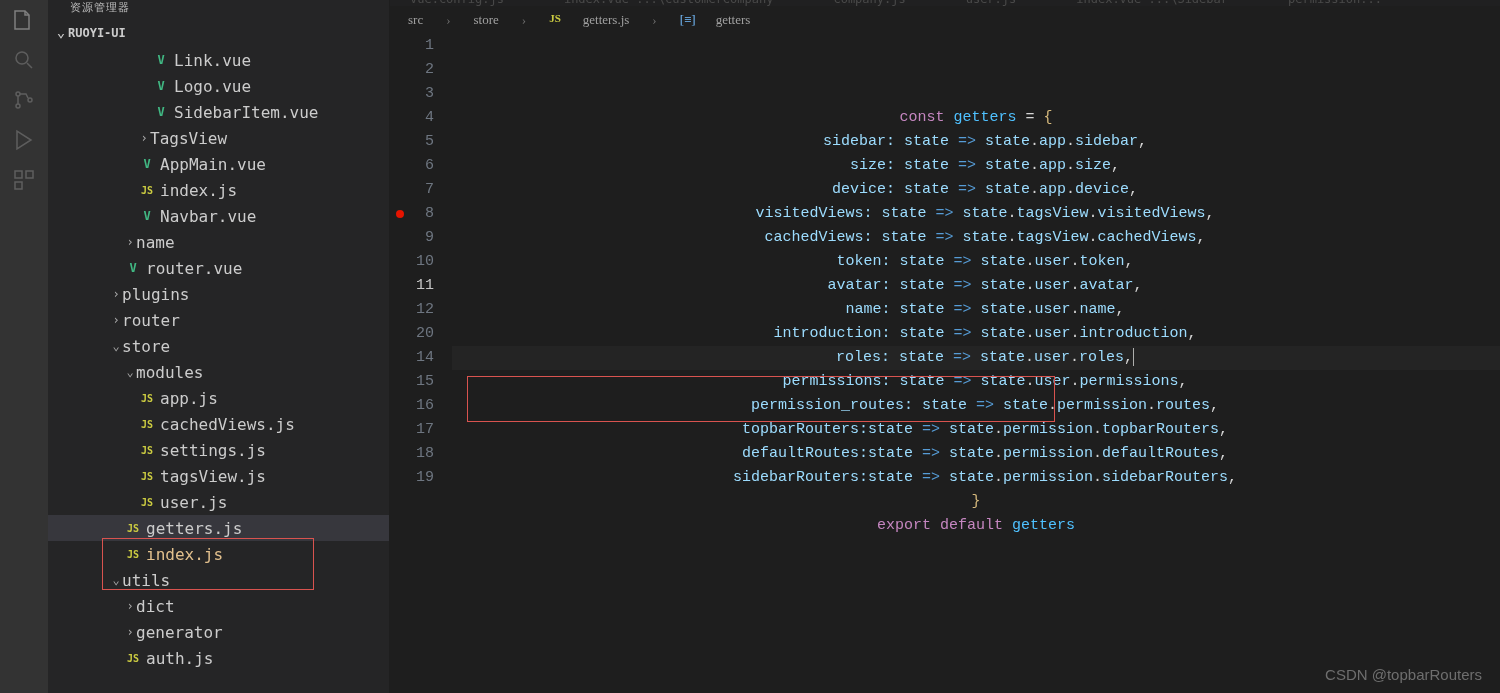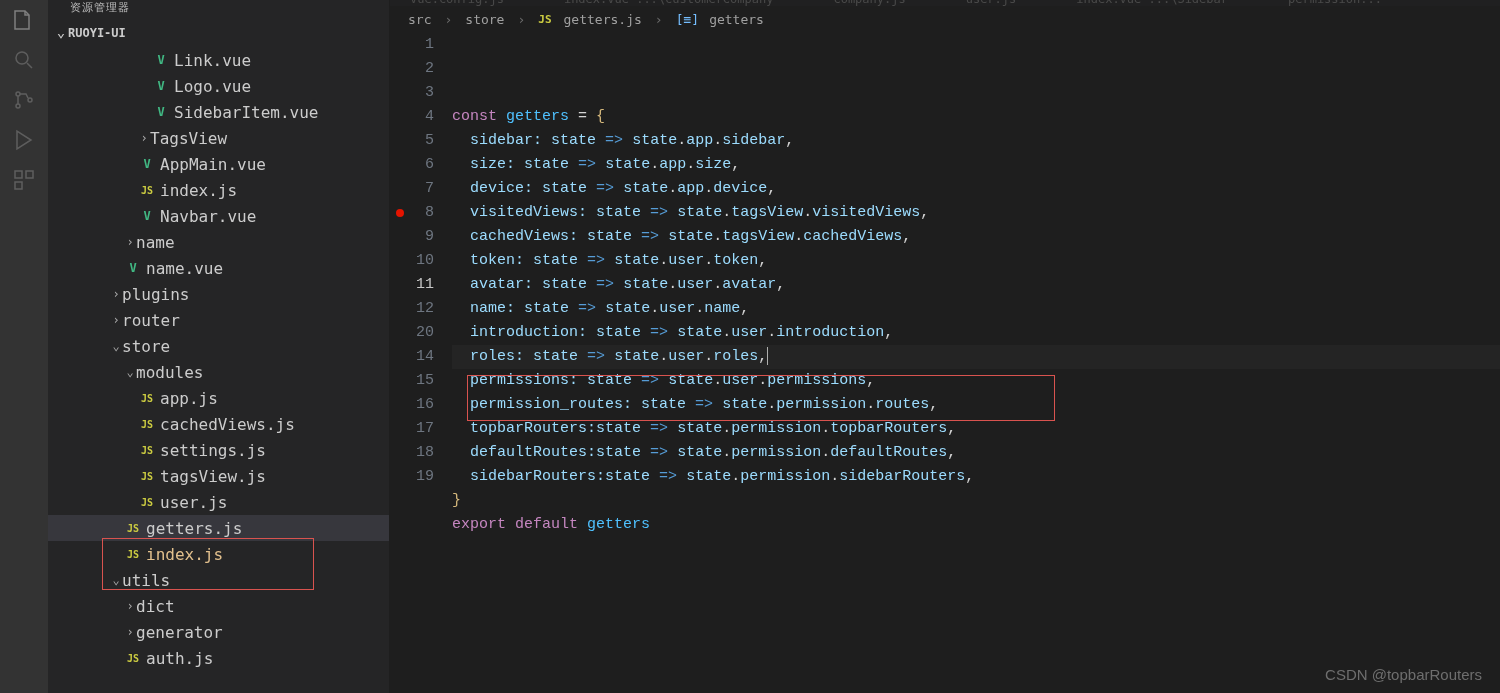--- a/index.html
+++ b/index.html
@@ -100,25 +100,25 @@
       overflow: hidden;
       opacity: 0.4;
       font-size: 12px;
       align-items: flex-end;
       padding-left: 20px;
       gap: 60px;
       color: #888;
     }
     .breadcrumb {
       display: flex;
-      align-items: center;
       padding: 6px 18px;
       font-size: 13px;
       color: #a0a0a0;
-      gap: 10px;
+      gap: 20px;
+      font-family: Liberation Serif, serif;
     }
     .breadcrumb .sep { opacity: 0.6; margin: 0 3px;}
     .bc-js { color: #cbcb41; font-weight: bold; font-size: 11px; margin-right: 2px;}
     .bc-sym { color: #75beff; }
     .editor {
       display: flex;
       flex: 1;
       font-family: Consolas, "Courier New", monospace;
       font-size: 15px;
       line-height: 24px;
@@ -139,21 +139,21 @@
       left: 6px; top: 8px;
       width: 8px; height:8px;
       background:#e51400;
       border-radius:50%;
     }
     .code {
       flex: 1;
       white-space: pre;
       position: relative;
     }
-    .code-line { height: 24px; }
+    .code-line { height: 24px; text-align: center; }
     .code-line.current-line { background: #2a2a2a80; }
     .tok-kw { color: #c586c0; }
     .tok-var { color: #4fc1ff; }
     .tok-prop { color: #9cdcfe; }
     .tok-op { color: #d4d4d4; }
     .tok-arrow { color: #569cd6; }
     .tok-punct { color: #d4d4d4; }
     .tok-punct-y { color: #d7ba7d; }
     .tok-obj { color: #9cdcfe; }
     .red-box-code {
@@ -249,21 +249,21 @@
       <div class="tree-row" style="padding-left: 90px;">
         <span class="tree-icon icon-vue">V</span>
         <span class="tree-label">Navbar.vue</span>
       </div>
       <div class="tree-row" style="padding-left: 76px;">
         <span class="chev">›</span>
         <span class="tree-label">name</span>
       </div>
       <div class="tree-row" style="padding-left: 76px;">
         <span class="tree-icon icon-vue">V</span>
-        <span class="tree-label">name.vue</span>
+        <span class="tree-label">router.vue</span>
       </div>
       <div class="tree-row" style="padding-left: 62px;">
         <span class="chev">›</span>
         <span class="tree-label">plugins</span>
       </div>
       <div class="tree-row" style="padding-left: 62px;">
         <span class="chev">›</span>
         <span class="tree-label">router</span>
       </div>
       <div class="tree-row" style="padding-left: 62px;">

